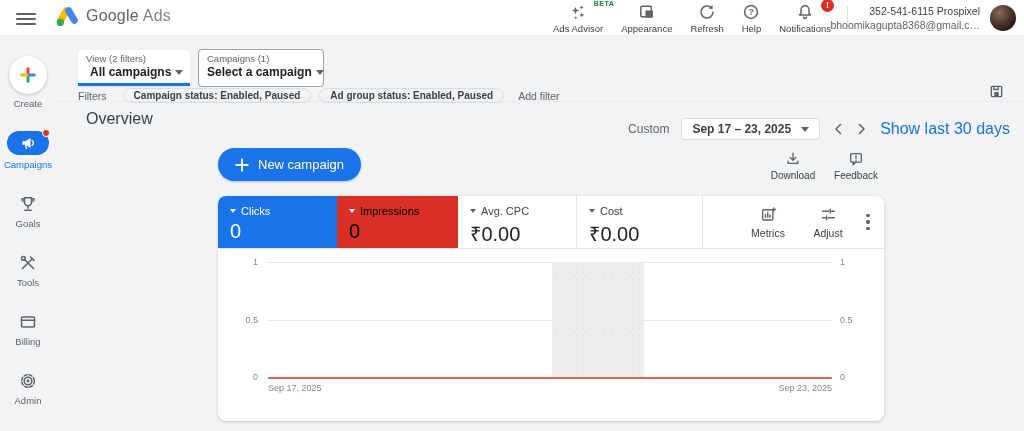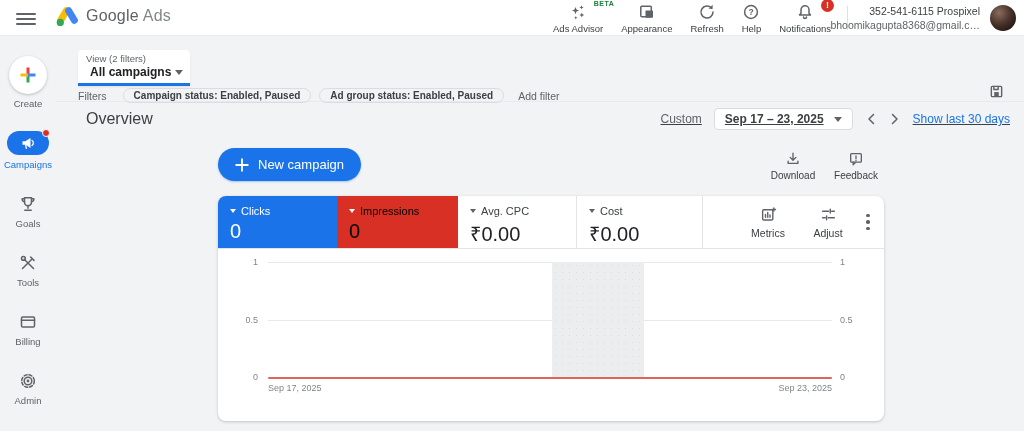--- a/index.html
+++ b/index.html
@@ -51,26 +51,26 @@
   .dd-val b { font-size:12px; color:#202124; font-weight:700; white-space:nowrap; }
   .caret { width:0; height:0; border-left:4px solid transparent; border-right:4px solid transparent; border-top:5px solid #5f6368; margin-left:auto; }
   .chiprow { position:absolute; left:22px; top:52px; display:flex; align-items:center; gap:8px; }
   .chiprow .flabel { font-size:10.5px; color:#5f6368; margin-right:8px; }
   .chip { border:1px solid #dadce0; border-radius:9px; padding:1px 10px; font-size:10px; font-weight:700; color:#3c4043; background:transparent; white-space:nowrap; cursor:pointer; }
   .addfilter { font-size:10.5px; color:#5f6368; margin-left:6px; cursor:pointer; }
   .save-ic { position:absolute; right:20px; top:48px; cursor:pointer; }
   
   .pagehead { position:absolute; left:56px; top:102px; width:968px; height:34px; }
   .page-title { position:absolute; left:30px; top:8px; font-size:16px; color:#3c4043; }
-  .daterow { position:absolute; right:14px; top:6px; display:flex; align-items:center; gap:12px;text-decoration:underline; }
+  .daterow { position:absolute; right:14px; top:16px; display:flex; align-items:center; gap:12px; }
   .custom-lbl { font-size:12px; color:#5f6368; }
   .datebox { display:flex; align-items:center; gap:10px; border:1px solid #dadce0; border-radius:4px; background:#fff; padding:3px 10px; cursor:pointer; }
   .datebox b { font-size:12px; color:#3c4043; font-weight:700; }
   .chev { cursor:pointer; padding:0 2px; display:flex; align-items:center; }
-  .showlast { font-size:12px; color:#1a73e8; font-weight:500; cursor:pointer; white-space:nowrap; }
+  .showlast { font-size:16px; color:#1a73e8; font-weight:500; cursor:pointer; white-space:nowrap; }
   
   .newcamp { position:absolute; left:218px; top:148px; height:33px; background:#1a73e8; border:none; border-radius:17px; color:#fff; display:flex; align-items:center; gap:9px; padding:0 17px; font-size:13px; font-weight:500; font-family:"Liberation Sans",sans-serif; cursor:pointer; box-shadow:0 1px 2px rgba(26,115,232,.35); }
   .mini-action { position:absolute; top:150px; width:60px; text-align:center; cursor:pointer; }
   .mini-action .tb-lbl { font-size:10px; }
   .dl { left:763px; } .fb { left:826px; }
   
   .card { position:absolute; left:218px; top:196px; width:666px; height:225px; background:#fff; border-radius:8px; box-shadow:0 1px 2px rgba(60,64,67,.15), 0 1px 3px 1px rgba(60,64,67,.08); }
   .metric-strip { display:flex; height:53px; border-bottom:1px solid #e4e4e4; }
   .mcard { padding:9px 12px 0; cursor:pointer; }
   .mcard .mlabel { display:flex; align-items:center; gap:5px; font-size:11px; }
@@ -267,20 +267,27 @@
       <div class="dd-top">View (2 filters)</div>
       <div class="dd-val">
         <svg width="11" height="11" viewBox="0 0 13 13">
           <path class="ic" d="M2 6.6L6.5 3 11 6.6V11H8V8.2H5V11H2z"></path>
         </svg>
         <b>All campaigns</b>
         <span class="caret"></span>
       </div>
     </div>
 
+    <div class="dd dd-camp">
+      <div class="dd-top">Campaigns (1)</div>
+      <div class="dd-val">
+        <b>Select a campaign</b>
+        <span class="caret"></span>
+      </div>
+    </div>
 
     <div class="chiprow">
       <span class="flabel">Filters</span>
       <span class="chip">Campaign status: Enabled, Paused</span>
       <span class="chip">Ad group status: Enabled, Paused</span>
       <span class="addfilter">Add filter</span>
     </div>
 
     <div class="save-ic">
       <svg width="15" height="15" viewBox="0 0 16 16">

